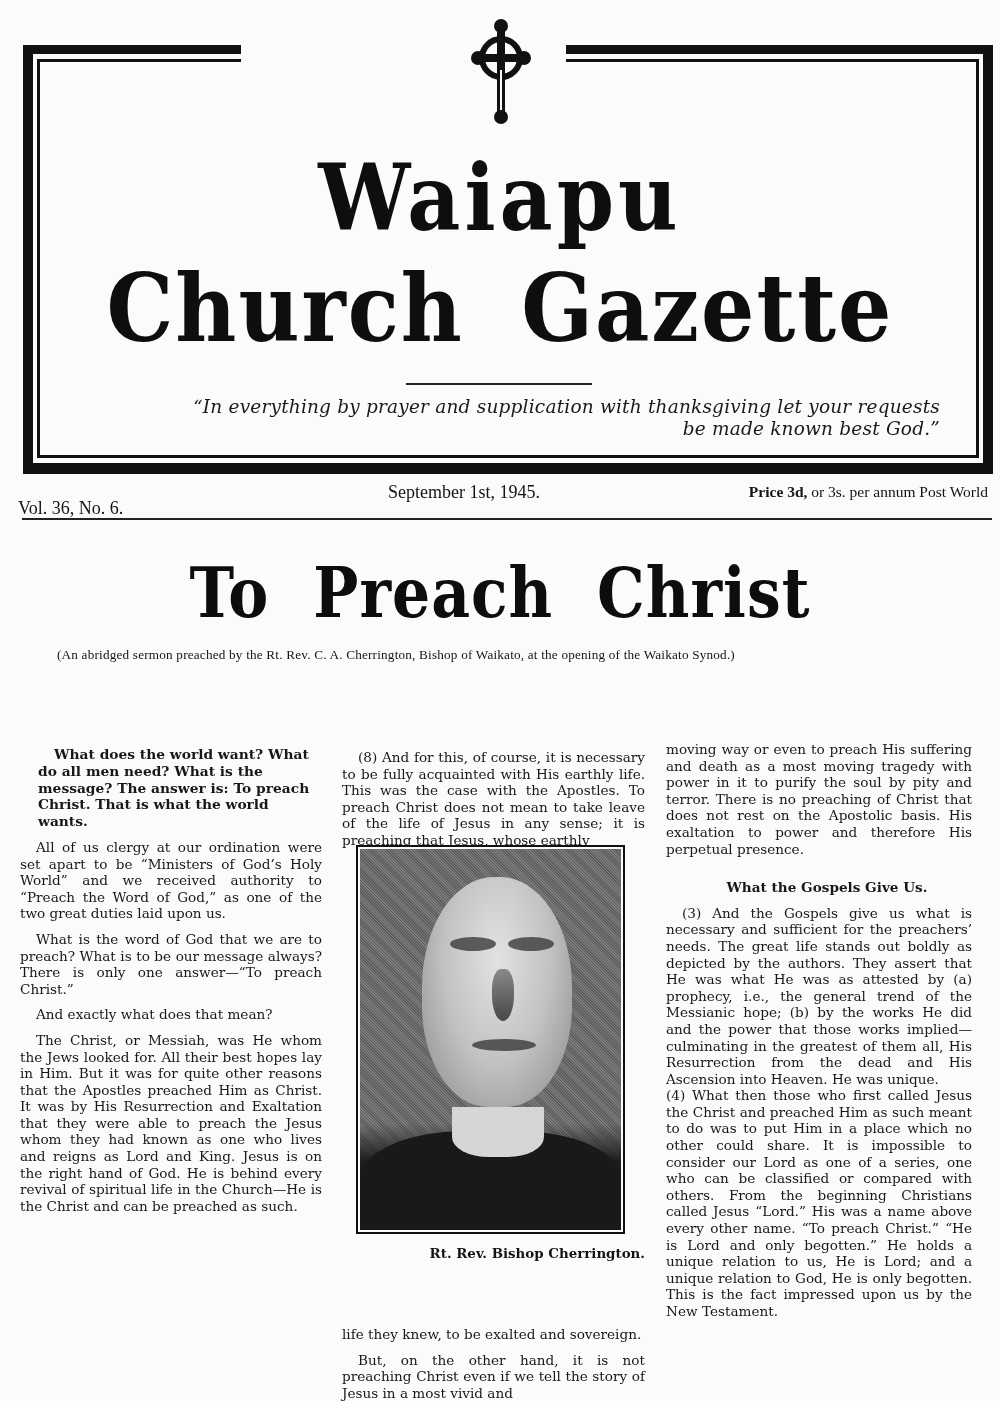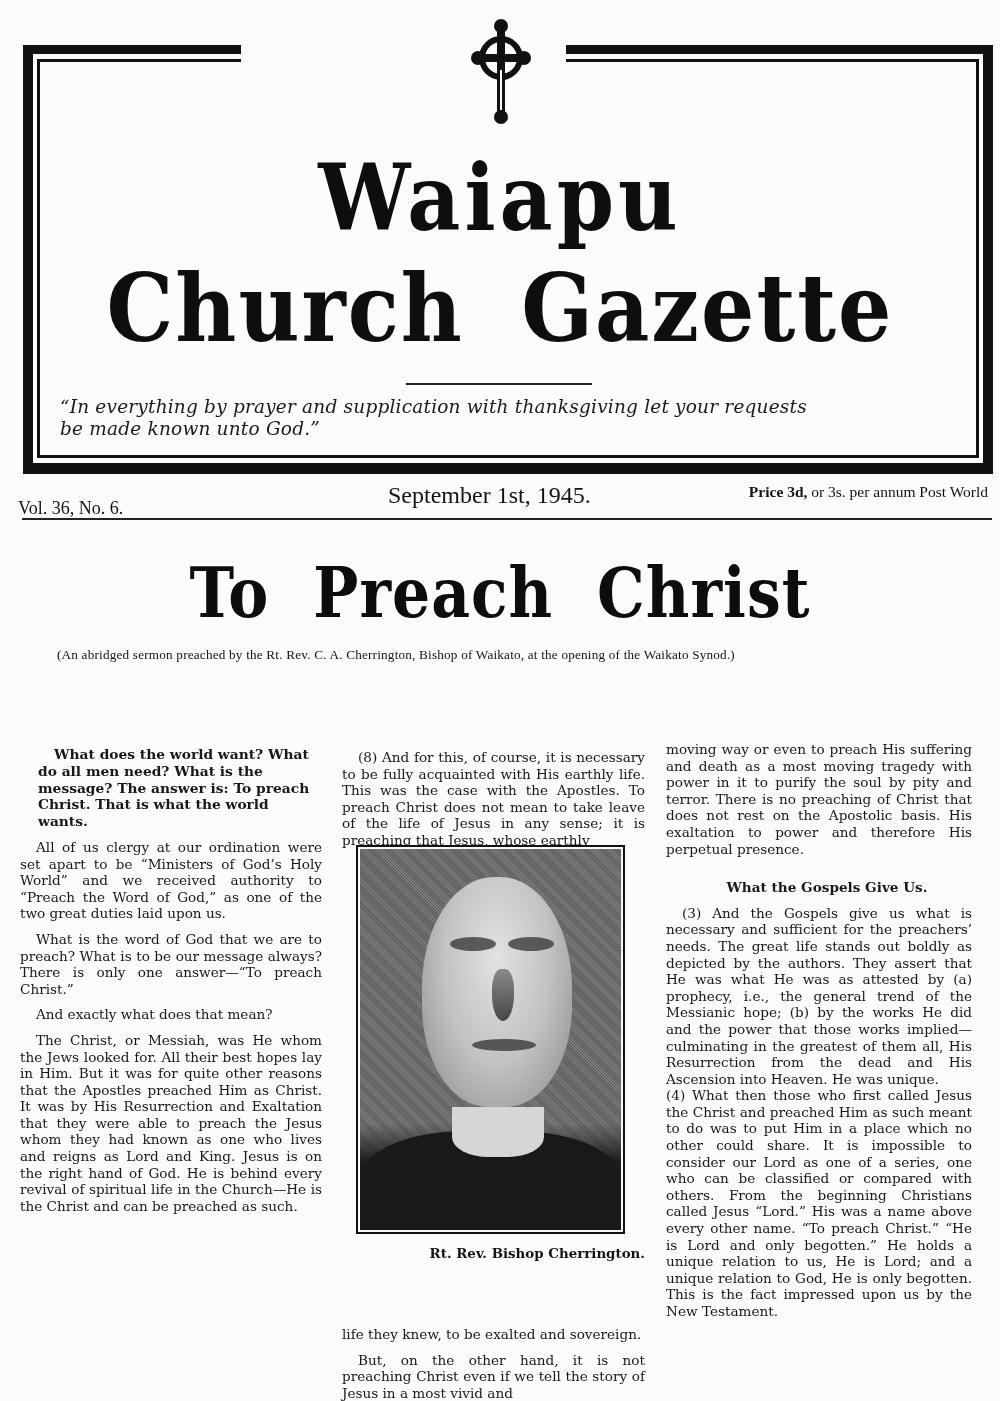--- a/index.html
+++ b/index.html
@@ -27,29 +27,29 @@
   
   .title-line1, .title-line2 {
     position: absolute; left: 0; width: 1000px; text-align: center;
     font-family: "DejaVu Serif", serif; font-weight: bold; color: #0e0e0e;
     letter-spacing: 2px;
   }
   .title-line1 { top: 150px; font-size: 82px; transform: scaleY(1.12); letter-spacing: 4px; }
   .title-line2 { top: 258px; font-size: 84px; transform: scaleY(1.12); word-spacing: 26px; }
   .masthead-rule { position: absolute; left: 406px; top: 383px; width: 186px; height: 2px; background: #222; }
   .motto {
-    position: absolute; left: 60px; width: 880px; top: 396px; text-align: left;
+    position: absolute; left: 60px; width: 880px; top: 396px; text-align: right;
     font-family: "DejaVu Serif", serif; font-style: italic; font-size: 18.5px; line-height: 22px; color: #1a1a1a;
     letter-spacing: 0.2px;
   }
 
   
   .issue-bar { position: absolute; top: 482px; left: 0; width: 1000px; height: 22px; font-size: 16px; }
   .issue-vol   { position: absolute; left: 18px; top: 16px; font-family: Liberation Serif, serif; font-size: 18px; }
-  .issue-date  { position: absolute; left: 388px; top: 0; font-family: "Liberation Serif", serif; font-size: 24px; }
+  .issue-date  { position: absolute; left: 388px; top: 0; font-family: "Liberation Serif", serif; font-size: 18px; }
   .issue-price { position: absolute; right: 12px; top: 1px; font-family: "Liberation Serif", serif; font-size: 15.5px; }
   .issue-price b { font-weight: bold; }
   .issue-rule { position: absolute; left: 22px; top: 518px; width: 970px; height: 2px; background: #222; }
 
   
   .article-title {
     position: absolute; top: 558px; left: 0; width: 1000px; text-align: center;
     font-family: "DejaVu Serif", serif; font-weight: bold; font-size: 60px; color: #0d0d0d;
     transform: scaleY(1.15); word-spacing: 22px; letter-spacing: 1px;
   }
@@ -131,21 +131,21 @@
     <rect x="27" y="8" width="8" height="92" fill="#111"></rect>
     <rect x="8" y="36" width="46" height="8" fill="#111"></rect>
     <rect x="30" y="52" width="2" height="40" fill="#fbfbf9"></rect>
   </svg>
 
   <div class="title-line1">Waiapu</div>
   <div class="title-line2">Church Gazette</div>
   <div class="masthead-rule"></div>
   <div class="motto">
     <div>“In everything by prayer and supplication with thanksgiving let your requests</div>
-    <div>be made known unto God.”</div>
+    <div>be made known best God.”</div>
   </div>
 </div>
 
 <div class="issue-bar">
   <span class="issue-vol">Vol. 36, No. 6.</span>
   <span class="issue-date">September 1st, 1945.</span>
   <span class="issue-price"><b>Price 3d,</b><span> or 3s. per annum Post World</span></span>
 </div>
 <div class="issue-rule"></div>
 

